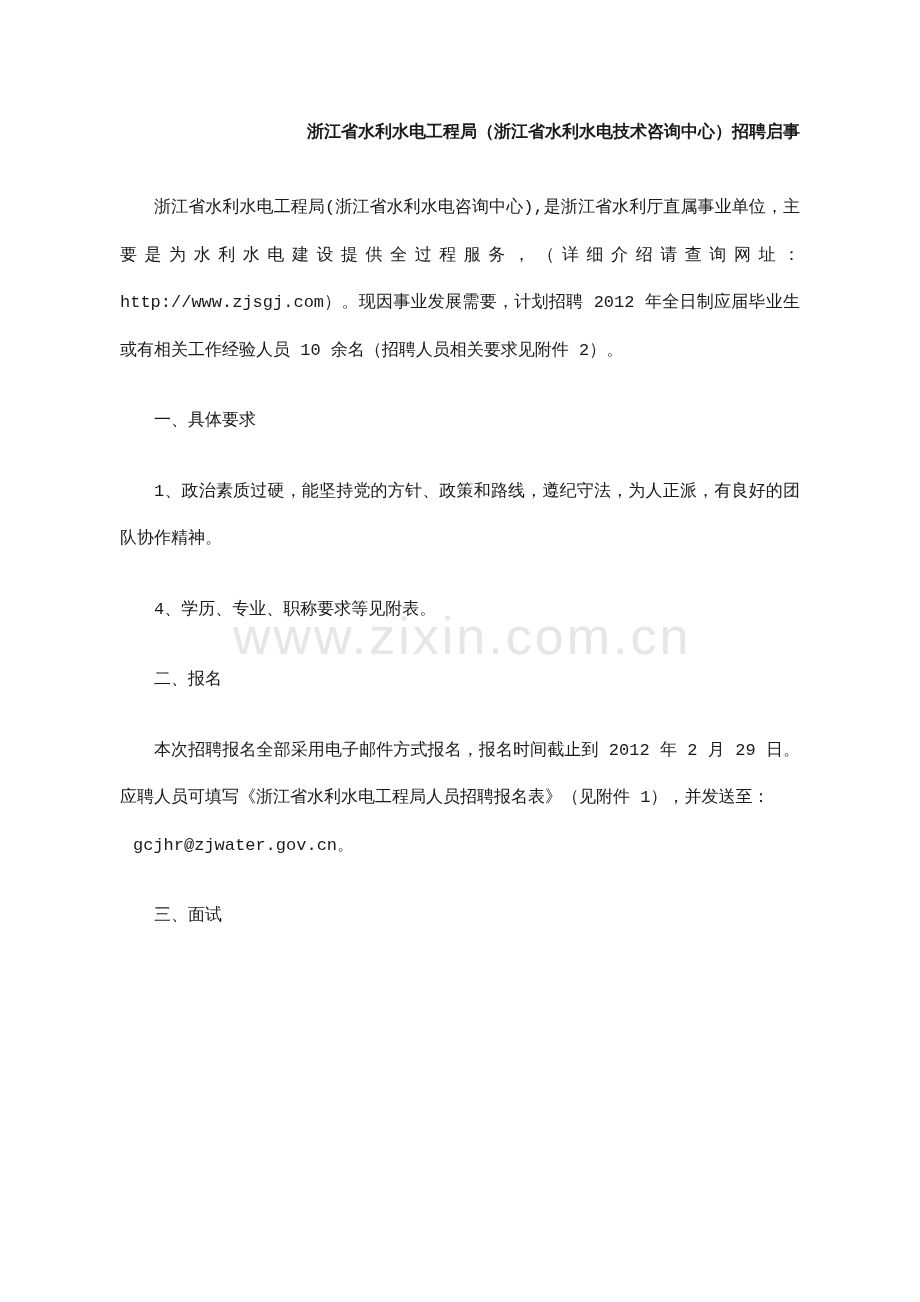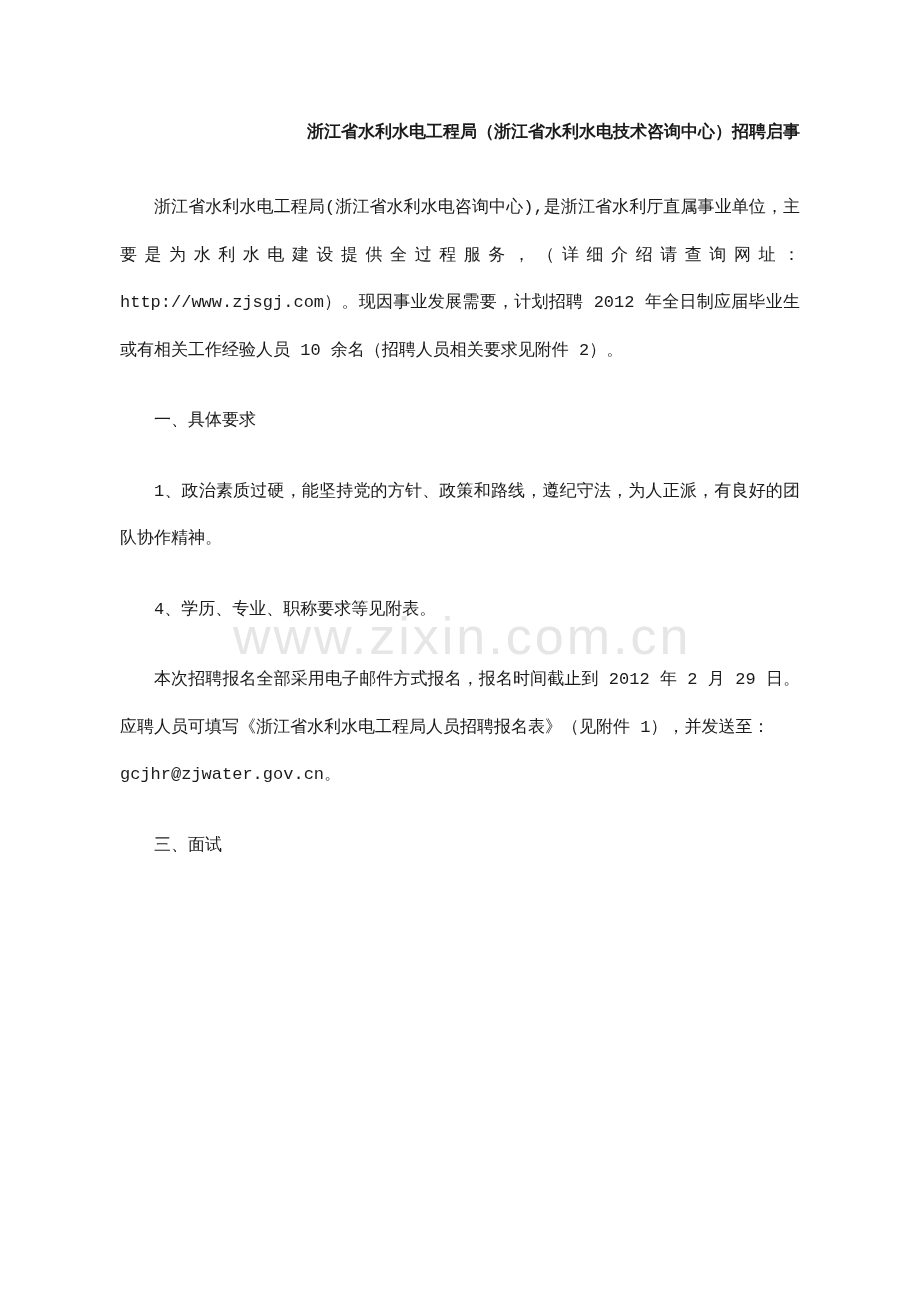--- a/index.html
+++ b/index.html
@@ -33,20 +33,21 @@
   .para {
     position: relative;
     margin: 0 0 23px 0;
     text-indent: 2em;
   }
   .para.attach {
     margin-bottom: 0;
   }
   .para.no-indent {
     text-indent: 0;
+    margin-left: 13px;
   }
   .watermark {
     position: absolute;
     left: 233px;
     top: 610px;
     font-family: "Liberation Sans", "DejaVu Sans", sans-serif;
     font-size: 52px;
     line-height: 1;
     letter-spacing: 3px;
     color: #e6e6e6;
@@ -66,20 +67,21 @@
   <p class="para">浙江省水利水电工程局(浙江省水利水电咨询中心),是浙江省水利厅直属事业单位，主要是为水利水电建设提供全过程服务，（详细介绍请查询网址：http://www.zjsgj.com）。现因事业发展需要，计划招聘 2012 年全日制应届毕业生或有相关工作经验人员 10 余名（招聘人员相关要求见附件 2）。</p>
 
   <p class="para">一、具体要求</p>
 
   <p class="para">1、政治素质过硬，能坚持党的方针、政策和路线，遵纪守法，为人正派，有良好的团队协作精神。</p>
 
 
 
   <p class="para">4、学历、专业、职称要求等见附表。</p>
 
+  <p class="para">二、报名</p>
 
   <p class="para attach">本次招聘报名全部采用电子邮件方式报名，报名时间截止到 2012 年 2 月 29 日。应聘人员可填写《浙江省水利水电工程局人员招聘报名表》（见附件 1），并发送至：</p>
 
   <p class="para no-indent">gcjhr@zjwater.gov.cn。</p>
 
   <p class="para">三、面试</p>
 
 
 </div>
 

